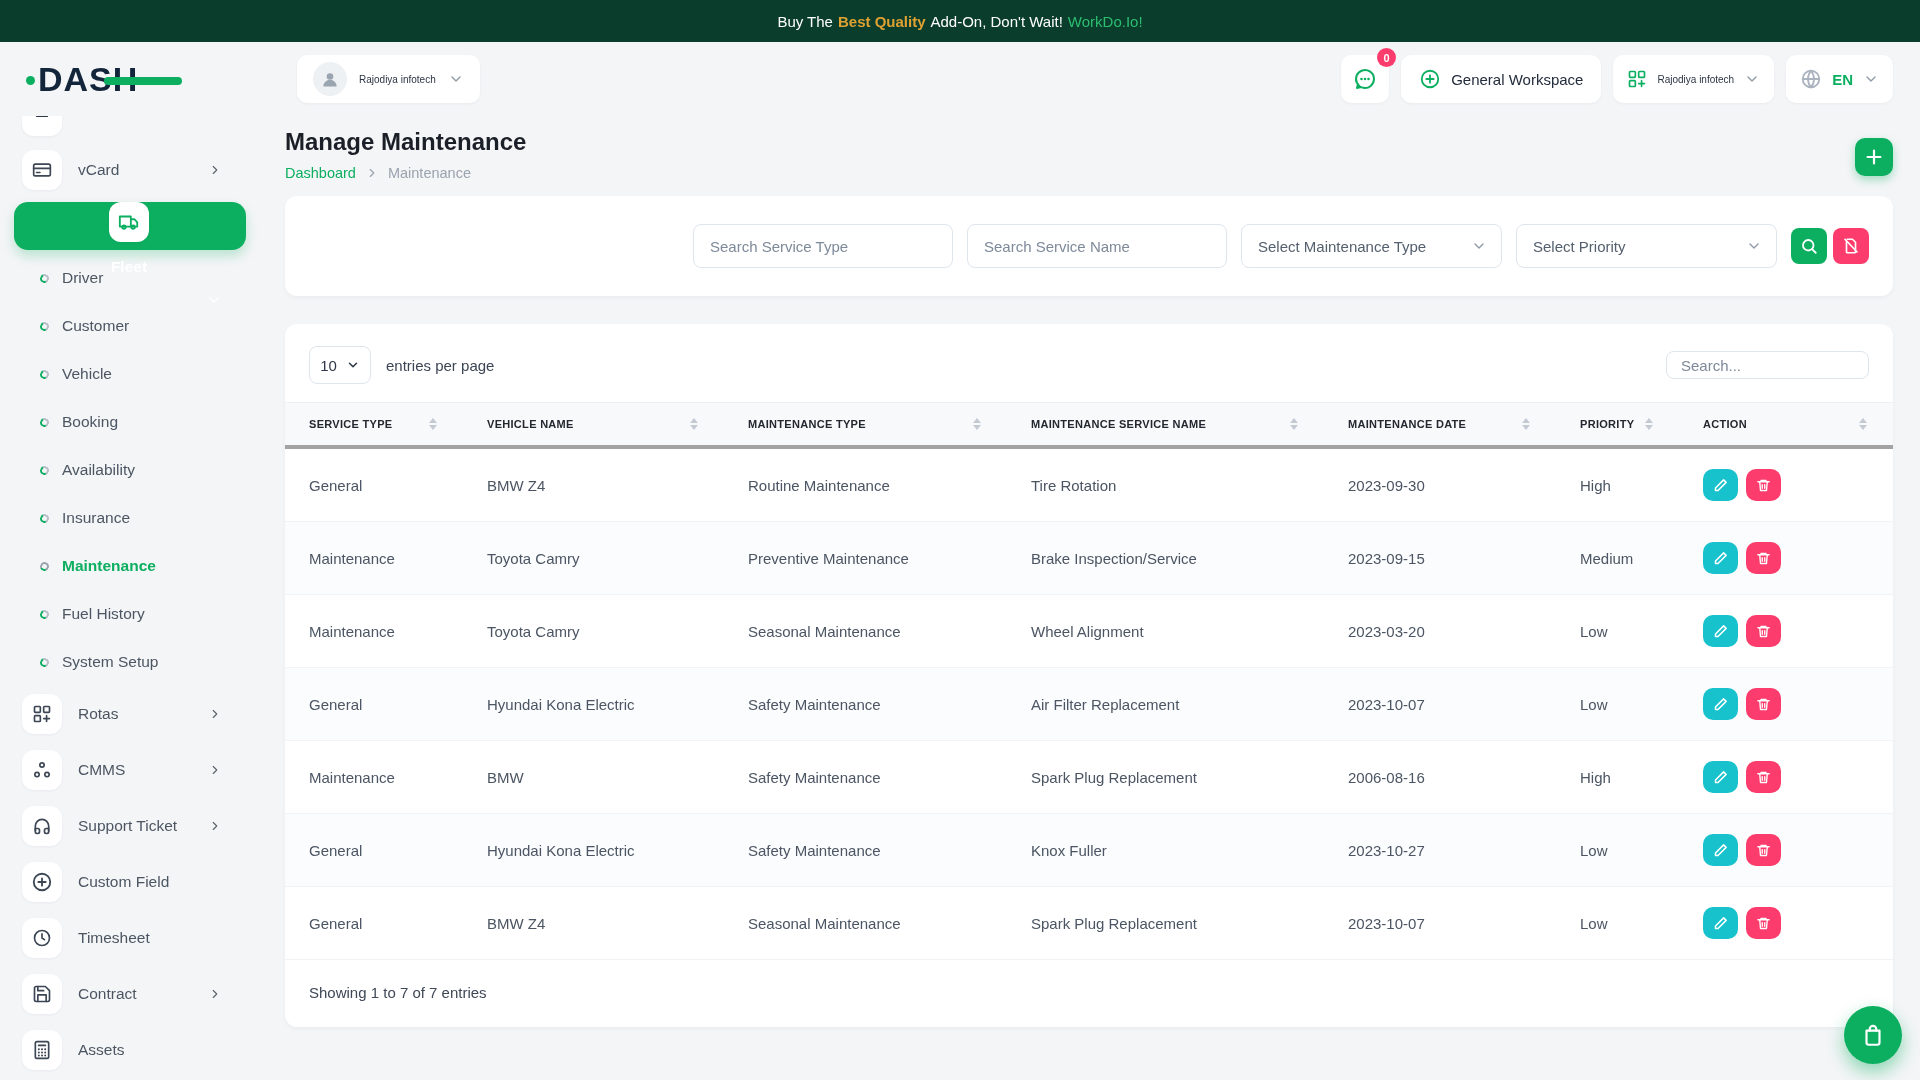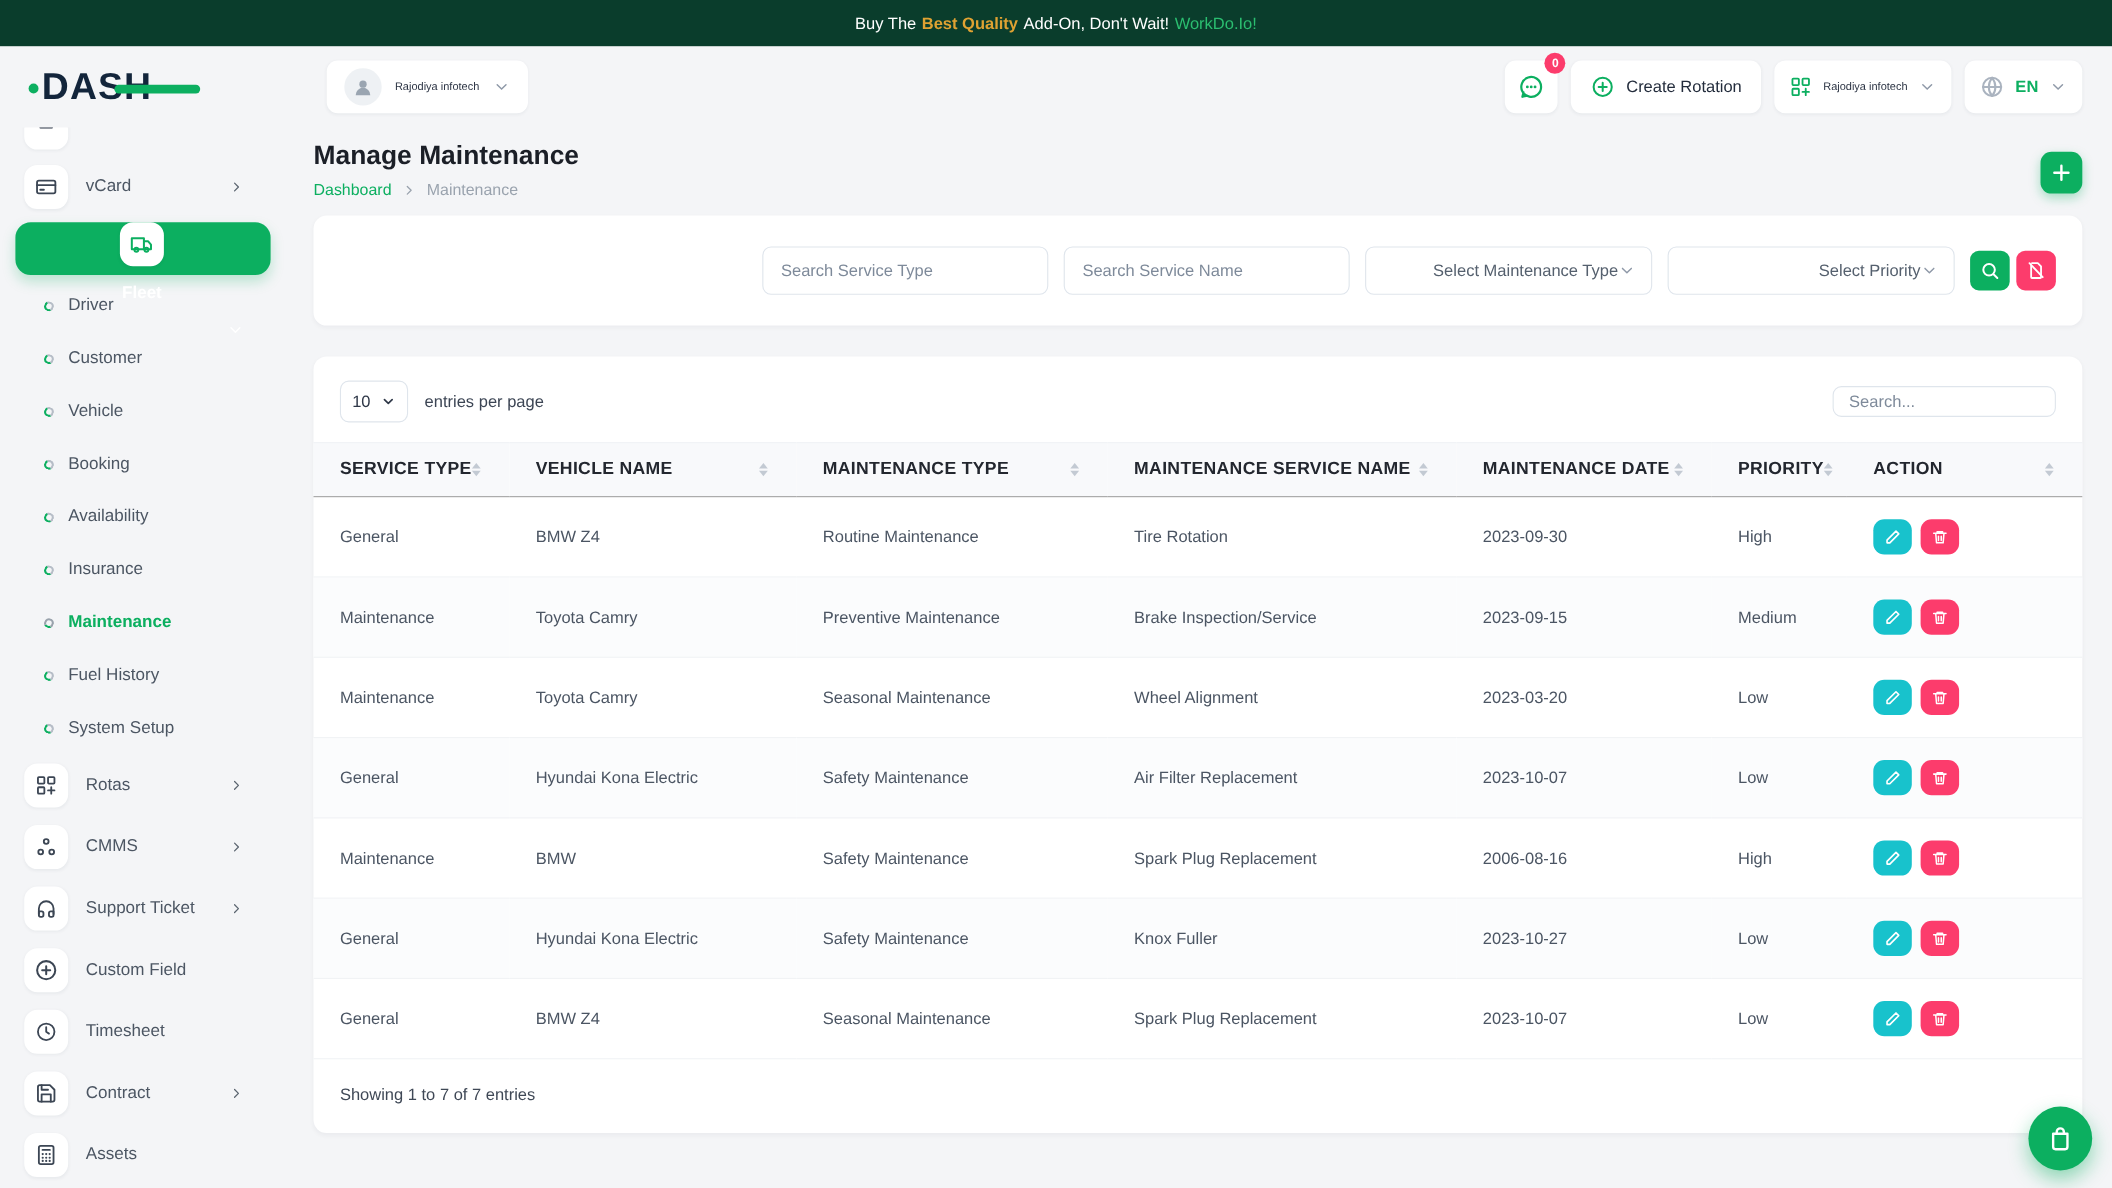--- a/index.html
+++ b/index.html
@@ -64,39 +64,39 @@
   .crumb-cur { color:#9aa3ae; }
   .add-btn { position:absolute; right:0; top:22px; width:38px; height:38px; border:none; border-radius:10px; background:#0CAF60;
     color:#fff; display:flex; align-items:center; justify-content:center; cursor:pointer; box-shadow:0 4px 10px rgba(12,175,96,.35); }
 
   .card { background:#fff; border-radius:12px; box-shadow:0 2px 4px rgba(15,23,42,.04); }
   .filter-card { margin-top:15px; height:100px; display:flex; align-items:center; justify-content:flex-end; gap:14px; padding:0 24px; }
   .f-input { width:260px; height:44px; border:1px solid #dfe5ec; border-radius:8px; padding:0 16px; font-size:15px;
     font-family:"Liberation Sans",sans-serif; color:#333c4c; outline:none; }
   .f-input::placeholder { color:#7e8a9a; }
   .f-select { width:261px; height:44px; border:1px solid #dfe5ec; border-radius:8px; padding:0 14px 0 16px; font-size:15px;
-    color:#55606e; display:flex; align-items:center; justify-content:flex-end; cursor:pointer; background:#fff; }
+    color:#55606e; display:flex; align-items:center; justify-content:space-between; cursor:pointer; background:#fff; }
   .sq-btn { width:36px; height:36px; border:none; border-radius:8px; color:#fff; display:flex; align-items:center; justify-content:center; cursor:pointer; flex:0 0 auto; }
   .sq-btn.search { background:#0CAF60; }
   .sq-btn.reset { background:#FC3C6C; margin-left:-8px; }
 
   .table-card { margin-top:28px; padding:22px 0 26px; }
   .table-controls { display:flex; align-items:center; padding:0 24px 18px; }
   .entries-select { width:62px; height:38px; border:1px solid #dfe5ec; border-radius:8px; display:flex; align-items:center;
     justify-content:center; gap:9px; font-size:15px; color:#2f3848; cursor:pointer; }
   .entries-select .chev { color:#2f3848; }
   .entries-label { margin-left:15px; font-size:15px; color:#3c4554; }
   .tbl-search { margin-left:auto; width:203px; height:28px; border:1px solid #dfe5ec; border-radius:8px; padding:0 14px;
     font-size:15px; font-family:"Liberation Sans",sans-serif; color:#333c4c; outline:none; }
   .tbl-search::placeholder { color:#7e8a9a; }
 
   table { width:100%; border-collapse:collapse; table-layout:fixed; }
   thead tr { background:#f8f9fb; }
-  th { text-align:left; font-size:16px; font-weight:700; color:#23272f; letter-spacing:.3px;
-    padding:15px 0 15px 24px; border-top:1px solid #eef1f4; border-bottom:1px solid #a3a3a3; }
+  th { text-align:left; font-size:11px; font-weight:700; color:#23272f; letter-spacing:.3px;
+    padding:15px 0 15px 24px; border-top:1px solid #eef1f4; border-bottom:4px solid #a3a3a3; }
   .th-inner { display:flex; align-items:center; justify-content:space-between; padding-right:26px; }
   .sort { display:flex; flex-direction:column; align-items:center; }
   .s-up { width:0; height:0; border-left:4px solid transparent; border-right:4px solid transparent; border-bottom:5px solid #c3cad3; margin-bottom:2px; }
   .s-down { width:0; height:0; border-left:4px solid transparent; border-right:4px solid transparent; border-top:5px solid #c3cad3; }
   td { padding:20px 0 20px 24px; font-size:15px; color:#4b5563; border-bottom:1px solid #f1f3f5; }
   tbody tr:nth-child(even) { background:#fbfcfd; }
   .actions { display:flex; gap:8px; }
   .act { width:35px; height:32px; border:none; border-radius:10px; color:#fff; display:flex; align-items:center; justify-content:center; cursor:pointer; }
   .act.edit { background:#18C2CC; }
   .act.del { background:#FC3C6C; }
@@ -150,21 +150,21 @@
         </span>
       <span class="badge">0</span>
     </div>
     <div class="pill cw-pill">
       <span class="icon">
           <svg width="22" height="22" viewBox="0 0 24 24" fill="none" stroke="currentColor" stroke-width="2" stroke-linecap="round" stroke-linejoin="round">
             <circle cx="12" cy="12" r="9"></circle>
             <path d="M12 8v8M8 12h8"></path>
           </svg>
         </span>
-      <span>Create Rotation</span>
+      <span>General Workspace</span>
     </div>
     <div class="pill ws-pill">
       <span class="icon">
           <svg width="20" height="20" viewBox="0 0 24 24" fill="none" stroke="currentColor" stroke-width="2" stroke-linecap="round" stroke-linejoin="round">
             <rect x="3" y="3" width="7" height="7" rx="1"></rect>
             <rect x="14" y="3" width="7" height="7" rx="1"></rect>
             <rect x="3" y="14" width="7" height="7" rx="1"></rect>
             <path d="M17.5 14v7M14 17.5h7"></path>
           </svg>
         </span>

